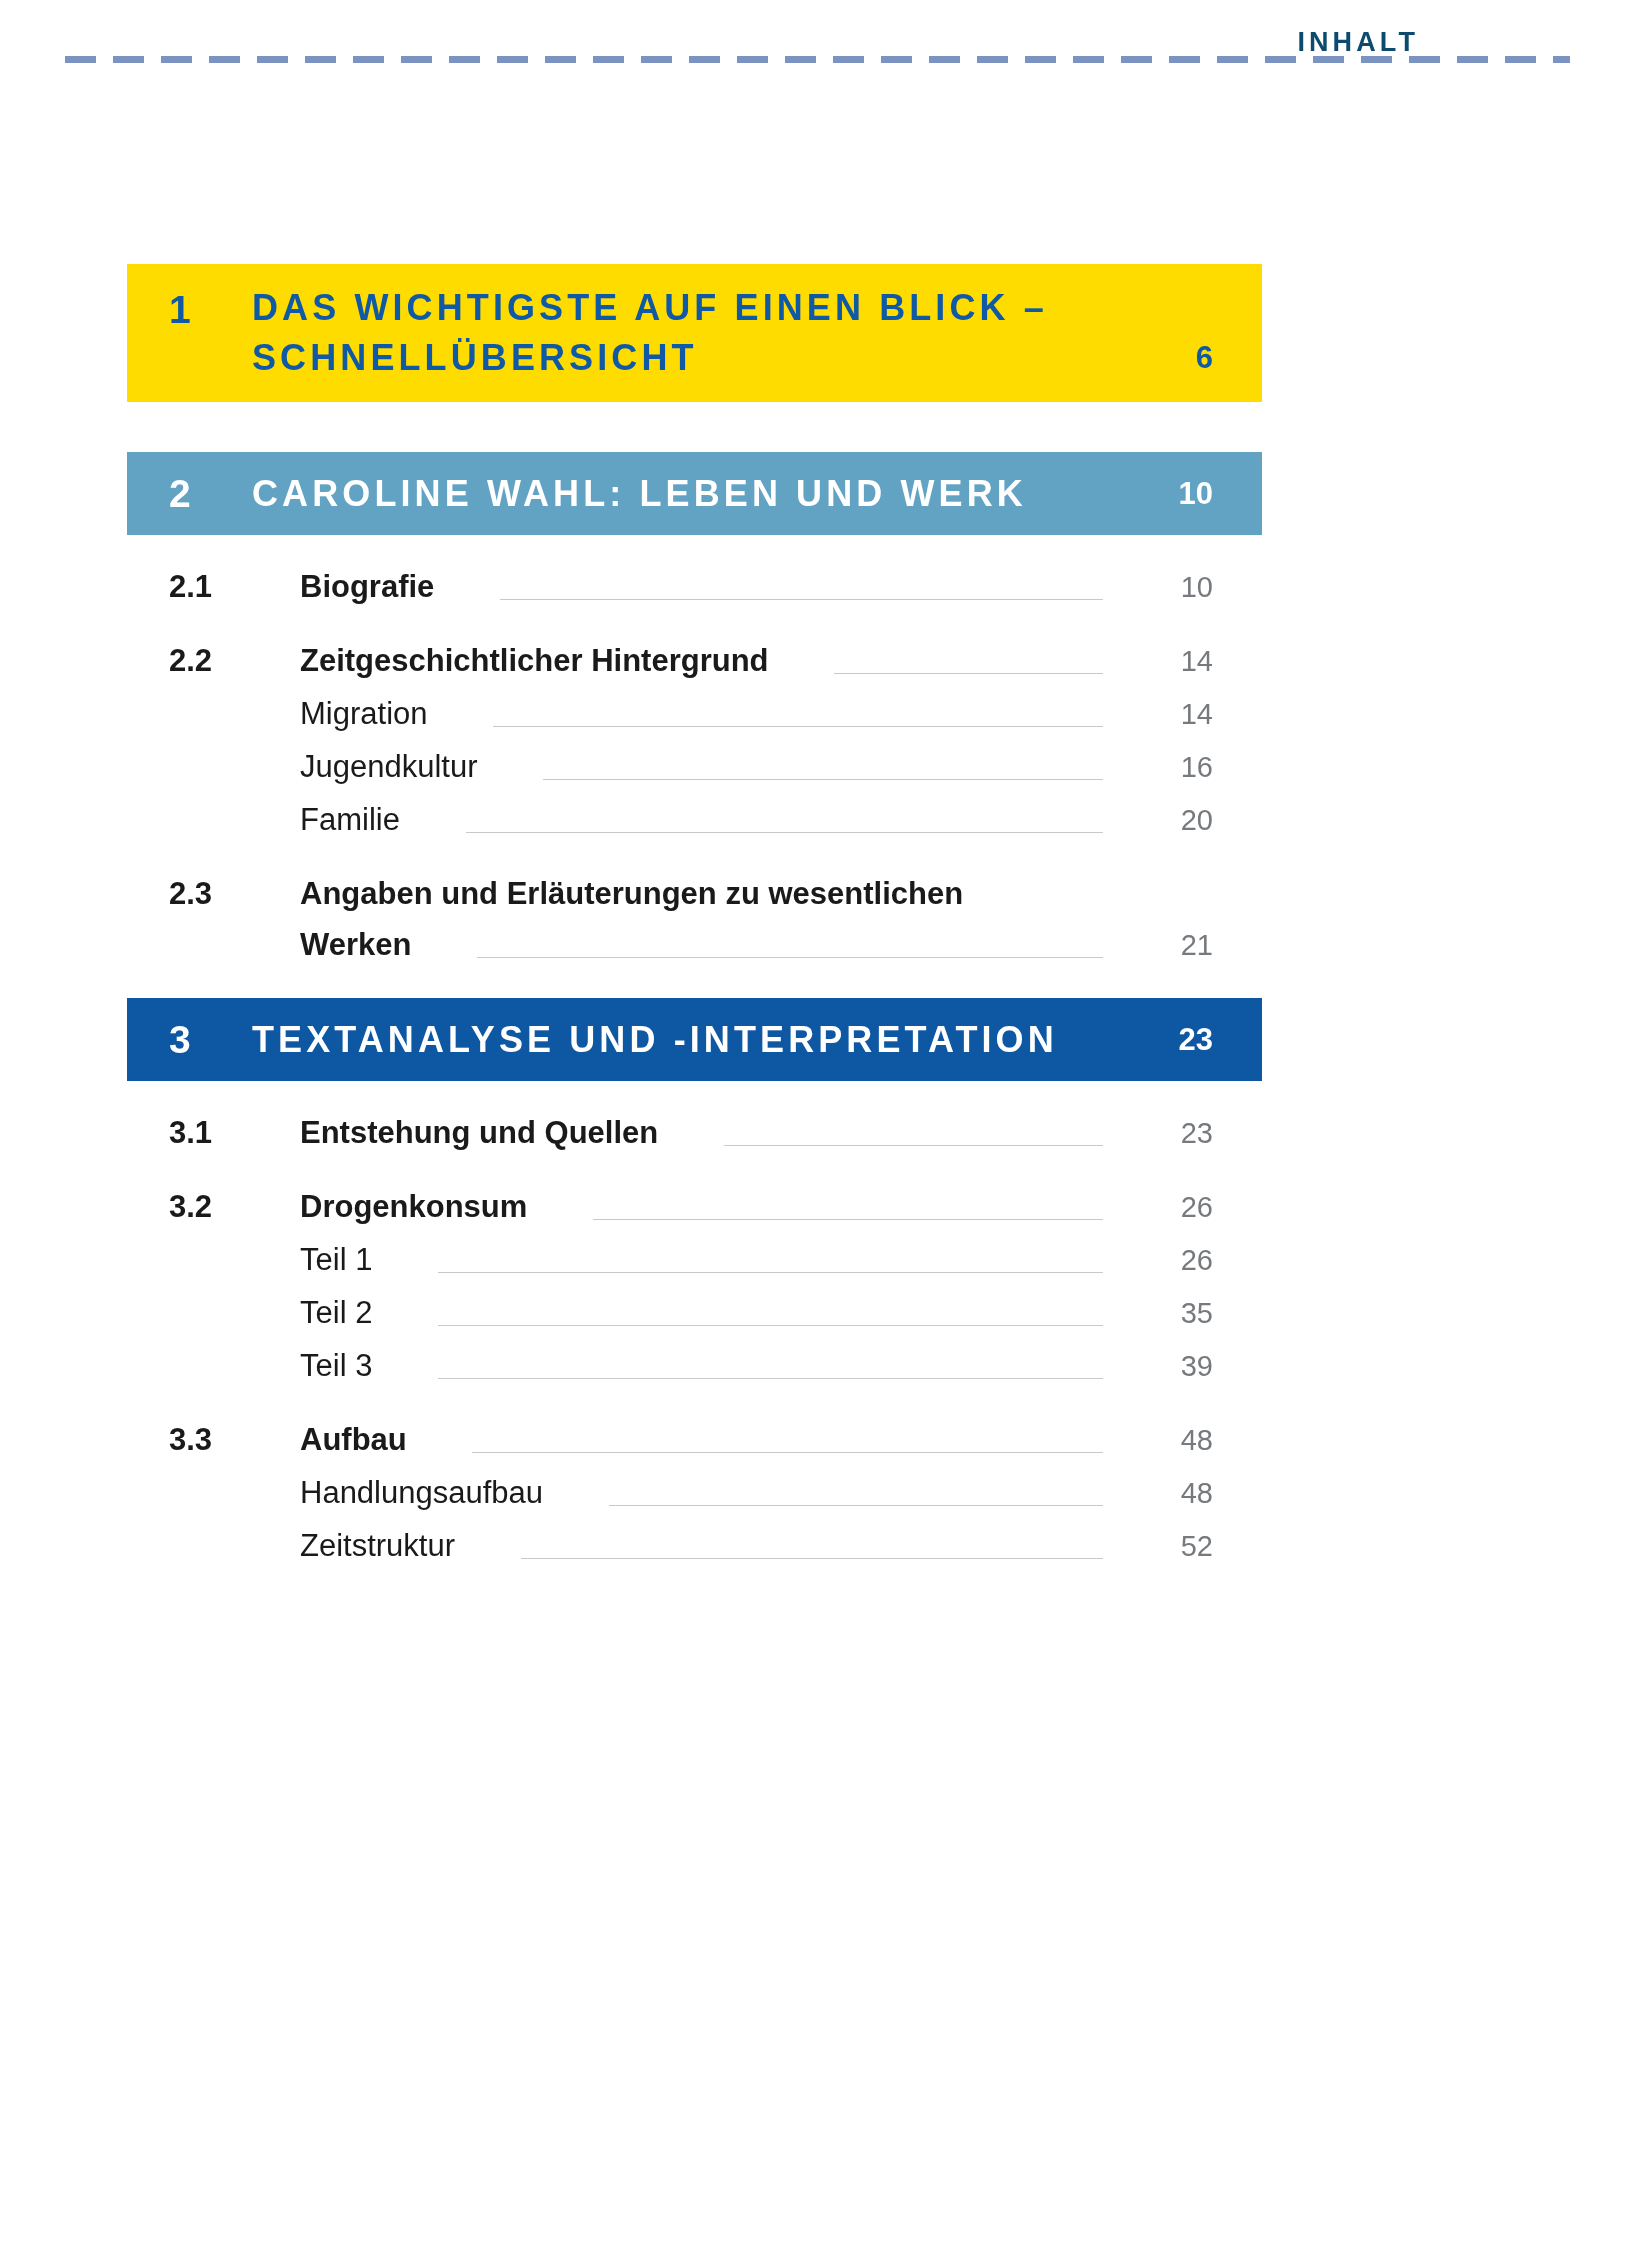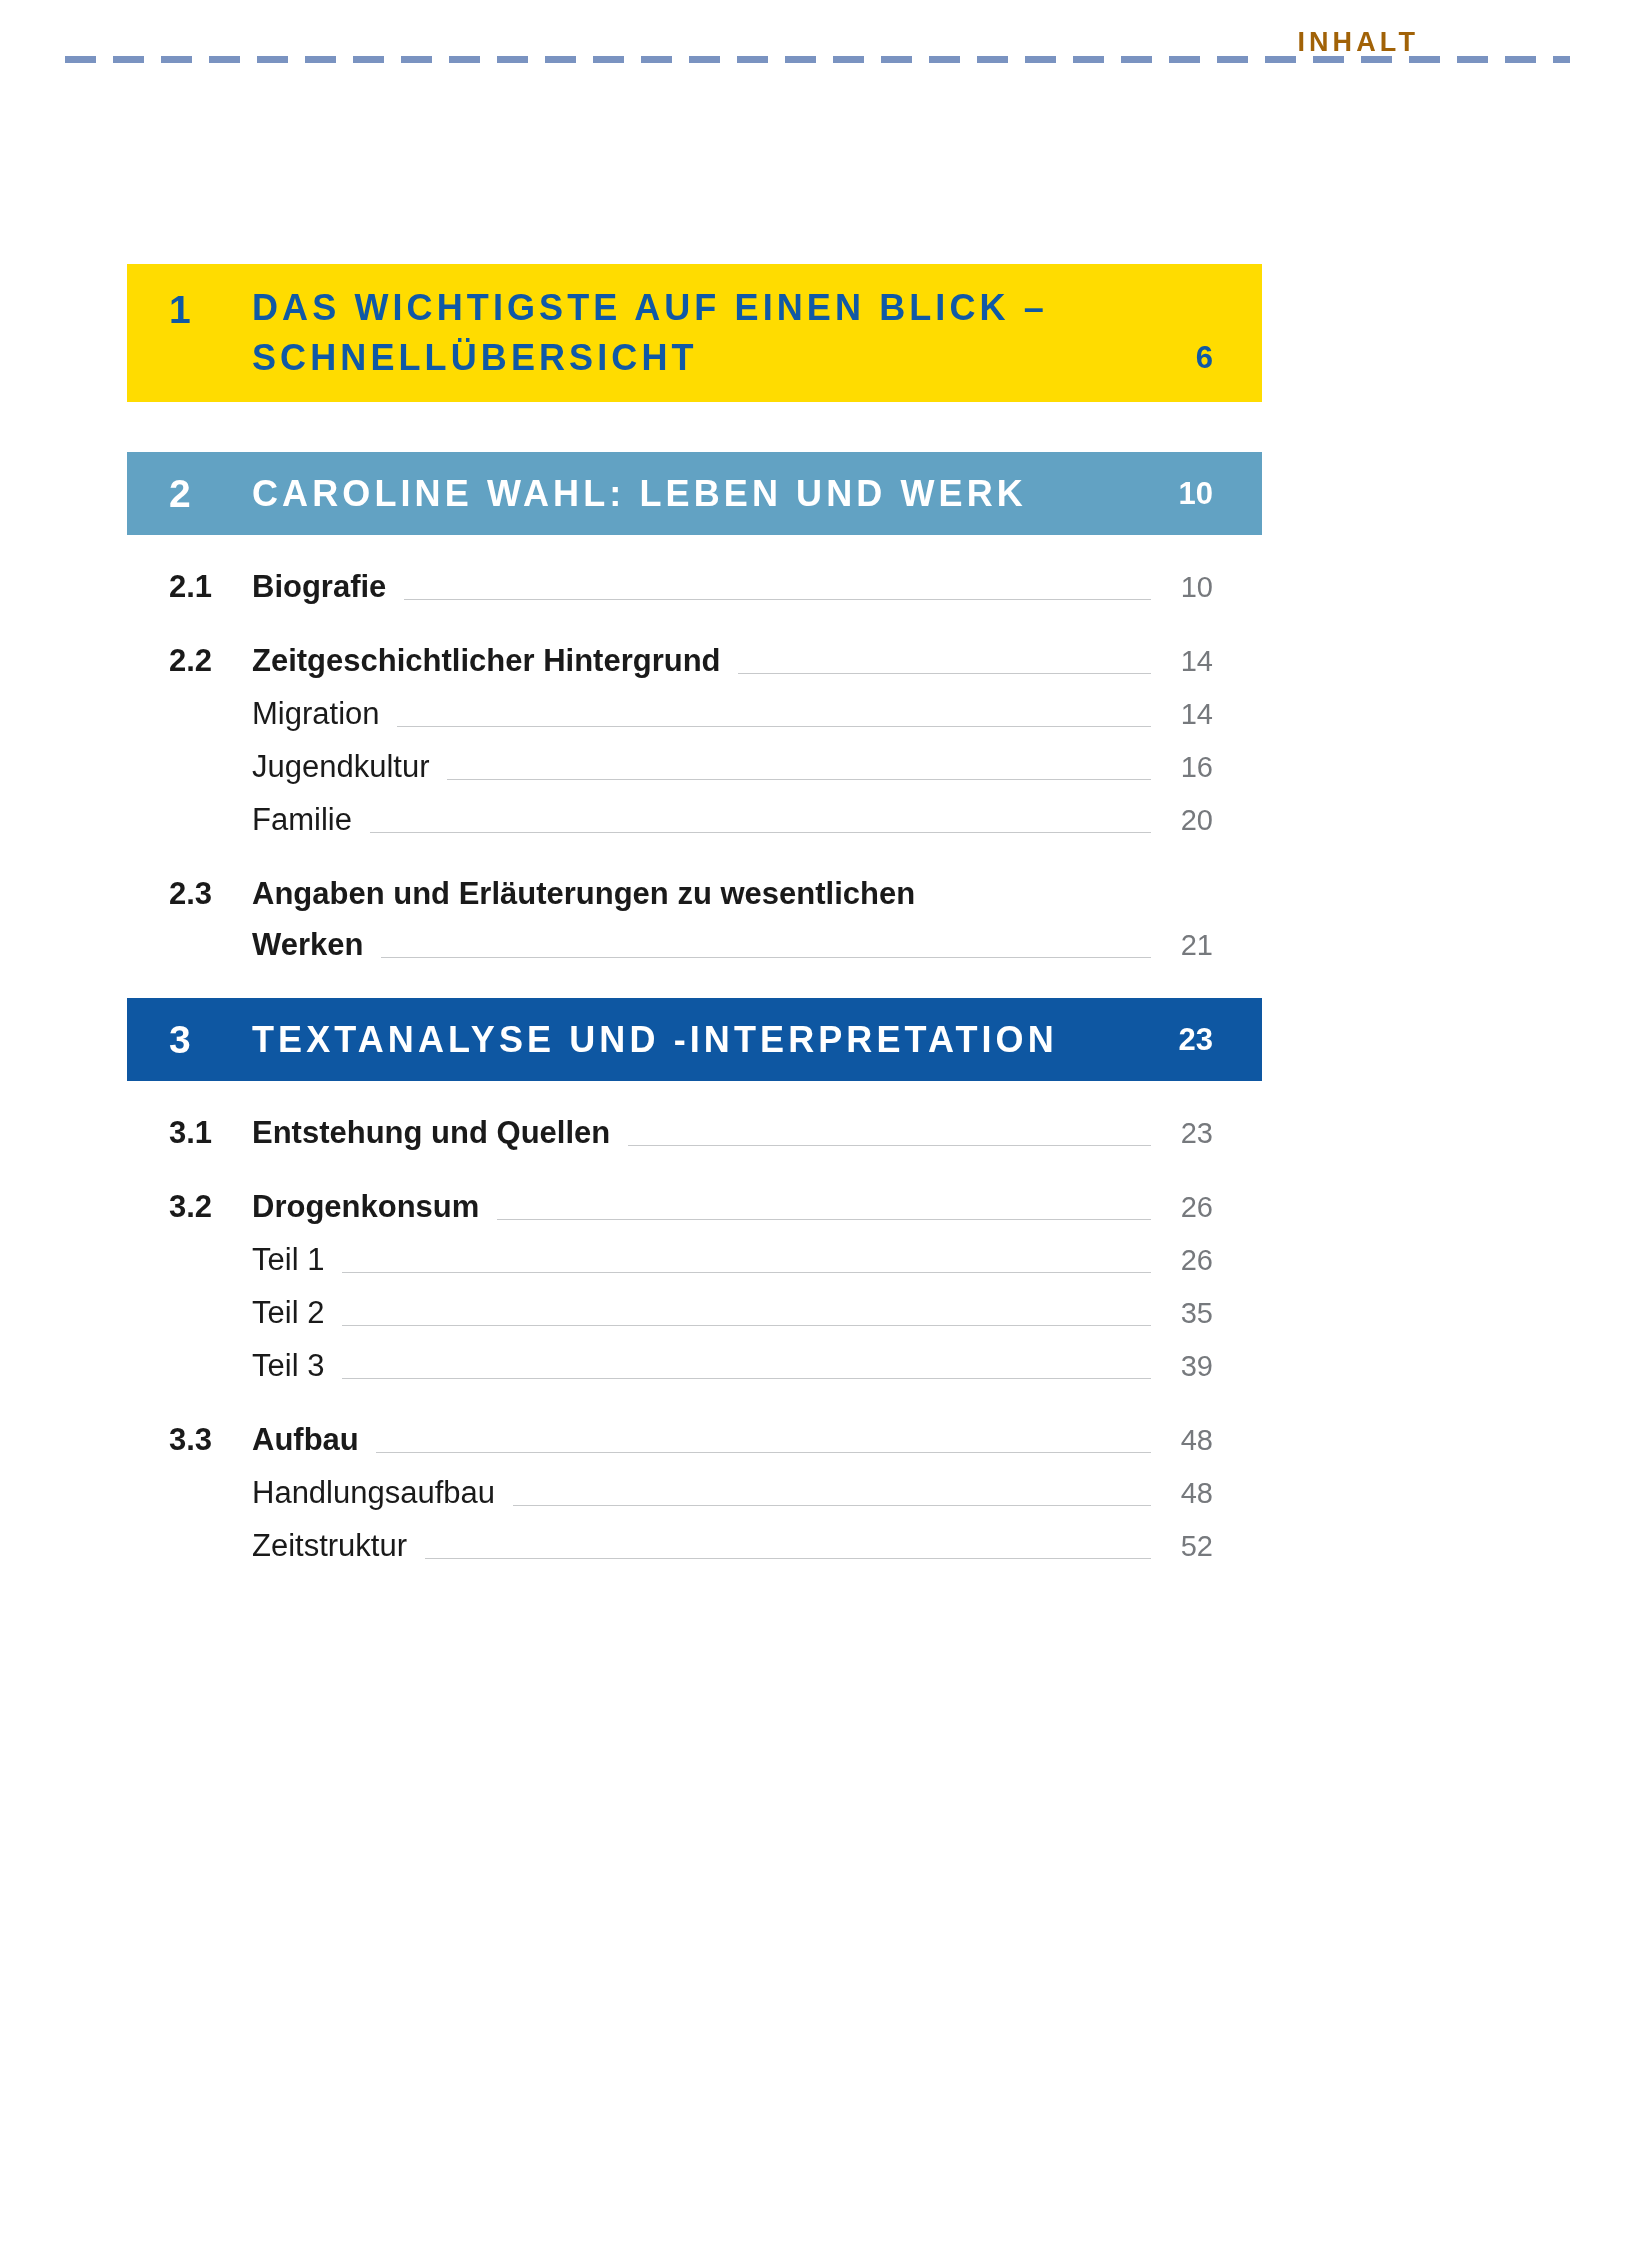--- a/index.html
+++ b/index.html
@@ -15,21 +15,21 @@
   }
 
   
   .inhalt-label {
     position:absolute;
     top:27px;
     right:214px;
     font-size:27px;
     font-weight:bold;
     letter-spacing:4.1px;
-    color:#a16207;
+    color:#0c4a6e;
   }
   .dashed-rule {
     position:absolute;
     top:56px;
     left:65px;
     right:63px;
     height:6.8px;
     background:repeating-linear-gradient(to right, #7A93C1 0px, #7A93C1 31px, transparent 31px, transparent 48px);
   }
 
@@ -91,20 +91,21 @@
   }
 
   
   .row {
     display:flex;
     align-items:flex-end;
     padding-left:42px;
     padding-right:49px;
     font-size:31px;
     line-height:44px;
+    gap:48px;
   }
   .row.main { margin-top:30px; font-weight:bold; }
   .row.sub  { margin-top:9px; font-weight:normal; font-size:31px; }
   .row.cont { margin-top:7px; font-weight:bold; }
   .row .num {
     width:83px;
     flex-shrink:0;
     font-weight:bold;
   }
   .row .label { white-space:nowrap; }

